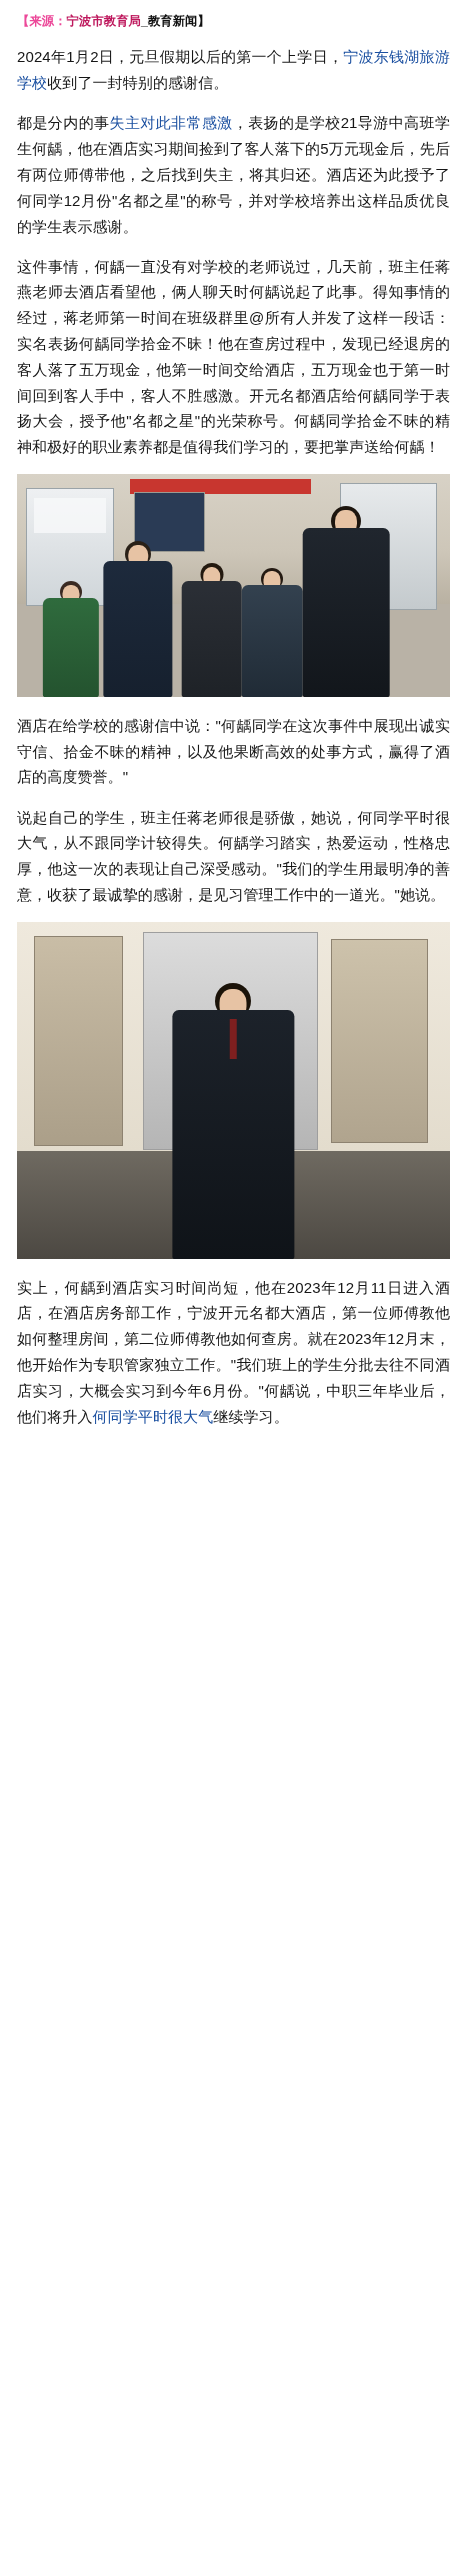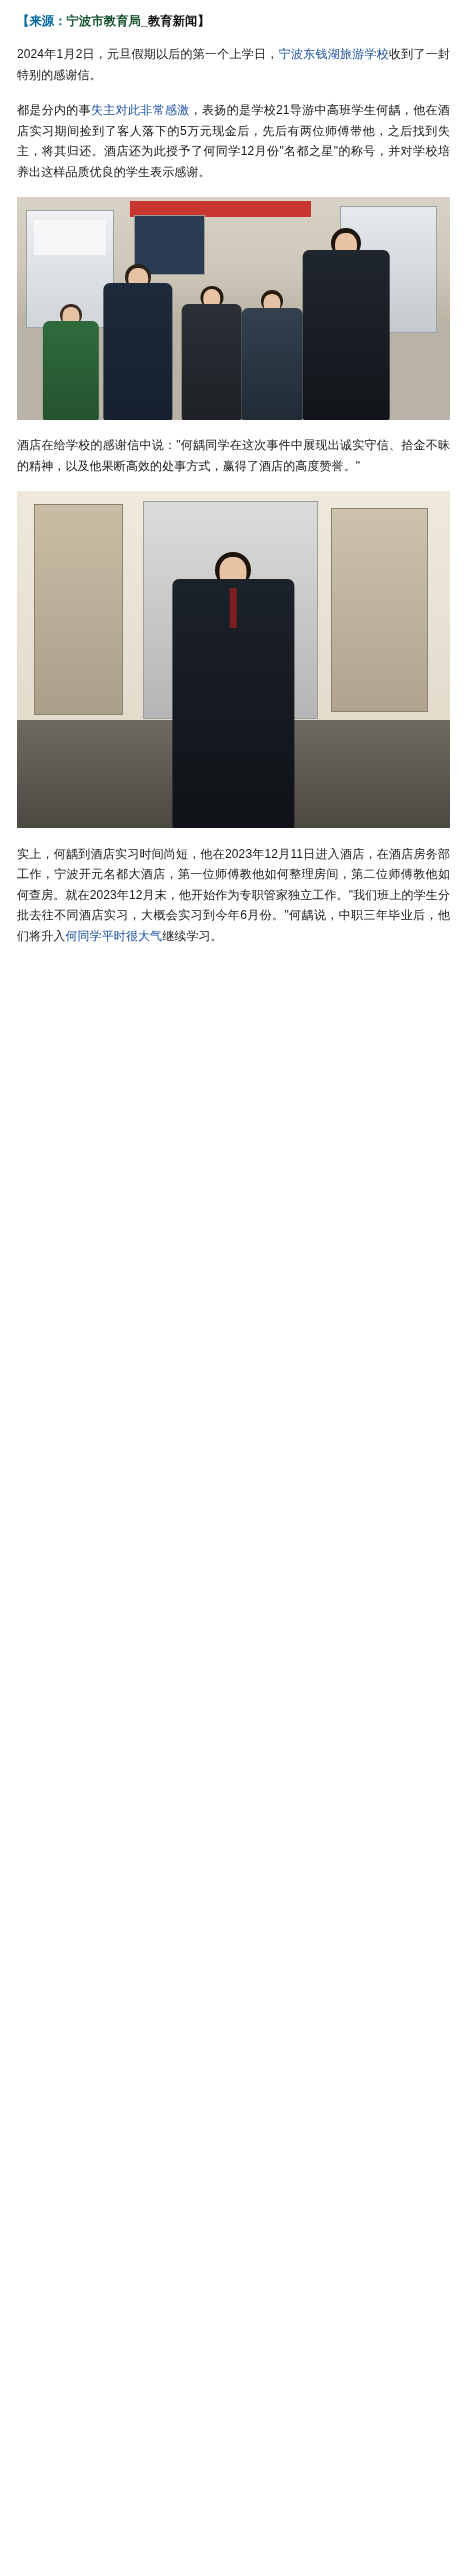--- a/index.html
+++ b/index.html
@@ -21,30 +21,30 @@
   }
   .source-line {
     font-size: 12.3px;
     font-weight: bold;
     color: #111111;
     margin: 0 0 14.3px 0;
     letter-spacing: 0.1px;
     line-height: 1.5;
   }
   .source-line .src-label {
-    color: #0369a1;
+    color: #ec4899;
   }
   .source-line .src-org {
-    color: #14532d;
+    color: #be185d;
   }
   .source-line .src-col {
     color: #111111;
   }
   p.para {
-    font-size: 12px;
+    font-size: 15px;
     line-height: 1.72;
     margin: 0 0 14.3px 0;
     color: #161616;
     text-align: justify;
     letter-spacing: 0.1px;
   }
   p.para .hl {
     color: #1a4fa0;
   }
   .figure {
@@ -174,20 +174,21 @@
   </div>
 
   <p class="para">
     <span>2024年1月2日，元旦假期以后的第一个上学日，</span><span class="hl">宁波东钱湖旅游学校</span><span>收到了一封特别的感谢信。</span>
   </p>
 
   <p class="para">
     <span>都是分内的事</span><span class="hl">失主对此非常感激</span><span>，表扬的是学校21导游中高班学生何龋，他在酒店实习期间捡到了客人落下的5万元现金后，先后有两位师傅带他，之后找到失主，将其归还。酒店还为此授予了何同学12月份"名都之星"的称号，并对学校培养出这样品质优良的学生表示感谢。</span>
   </p>
 
+  <p class="para">这件事情，何龋一直没有对学校的老师说过，几天前，班主任蒋燕老师去酒店看望他，俩人聊天时何龋说起了此事。得知事情的经过，蒋老师第一时间在班级群里@所有人并发了这样一段话：实名表扬何龋同学拾金不昧！他在查房过程中，发现已经退房的客人落了五万现金，他第一时间交给酒店，五万现金也于第一时间回到客人手中，客人不胜感激。开元名都酒店给何龋同学于表扬大会，授予他"名都之星"的光荣称号。何龋同学拾金不昧的精神和极好的职业素养都是值得我们学习的，要把掌声送给何龋！</p>
 
   <div class="figure">
     <div class="photo photo-1">
       <div class="p1-wall"></div>
       <div class="p1-floor"></div>
       <div class="p1-banner"></div>
       <div class="p1-panelL"></div>
       <div class="p1-screen"></div>
       <div class="p1-panelR"></div>
       <div class="fig-person pA">
@@ -215,20 +216,21 @@
           <span class="face"></span>
           <span class="body"></span>
         </div>
     </div>
   </div>
 
 
 
   <p class="para">酒店在给学校的感谢信中说："何龋同学在这次事件中展现出诚实守信、拾金不昧的精神，以及他果断高效的处事方式，赢得了酒店的高度赞誉。"</p>
 
+  <p class="para">说起自己的学生，班主任蒋老师很是骄傲，她说，何同学平时很大气，从不跟同学计较得失。何龋学习踏实，热爱运动，性格忠厚，他这一次的表现让自己深受感动。"我们的学生用最明净的善意，收获了最诚挚的感谢，是见习管理工作中的一道光。"她说。</p>
 
   <div class="figure">
     <div class="photo photo-2">
       <div class="p2-wall"></div>
       <div class="p2-floor"></div>
       <div class="p2-doorL"></div>
       <div class="p2-metal"></div>
       <div class="p2-doorR"></div>
       <div class="fig-person pF">
         <span class="head"></span>

